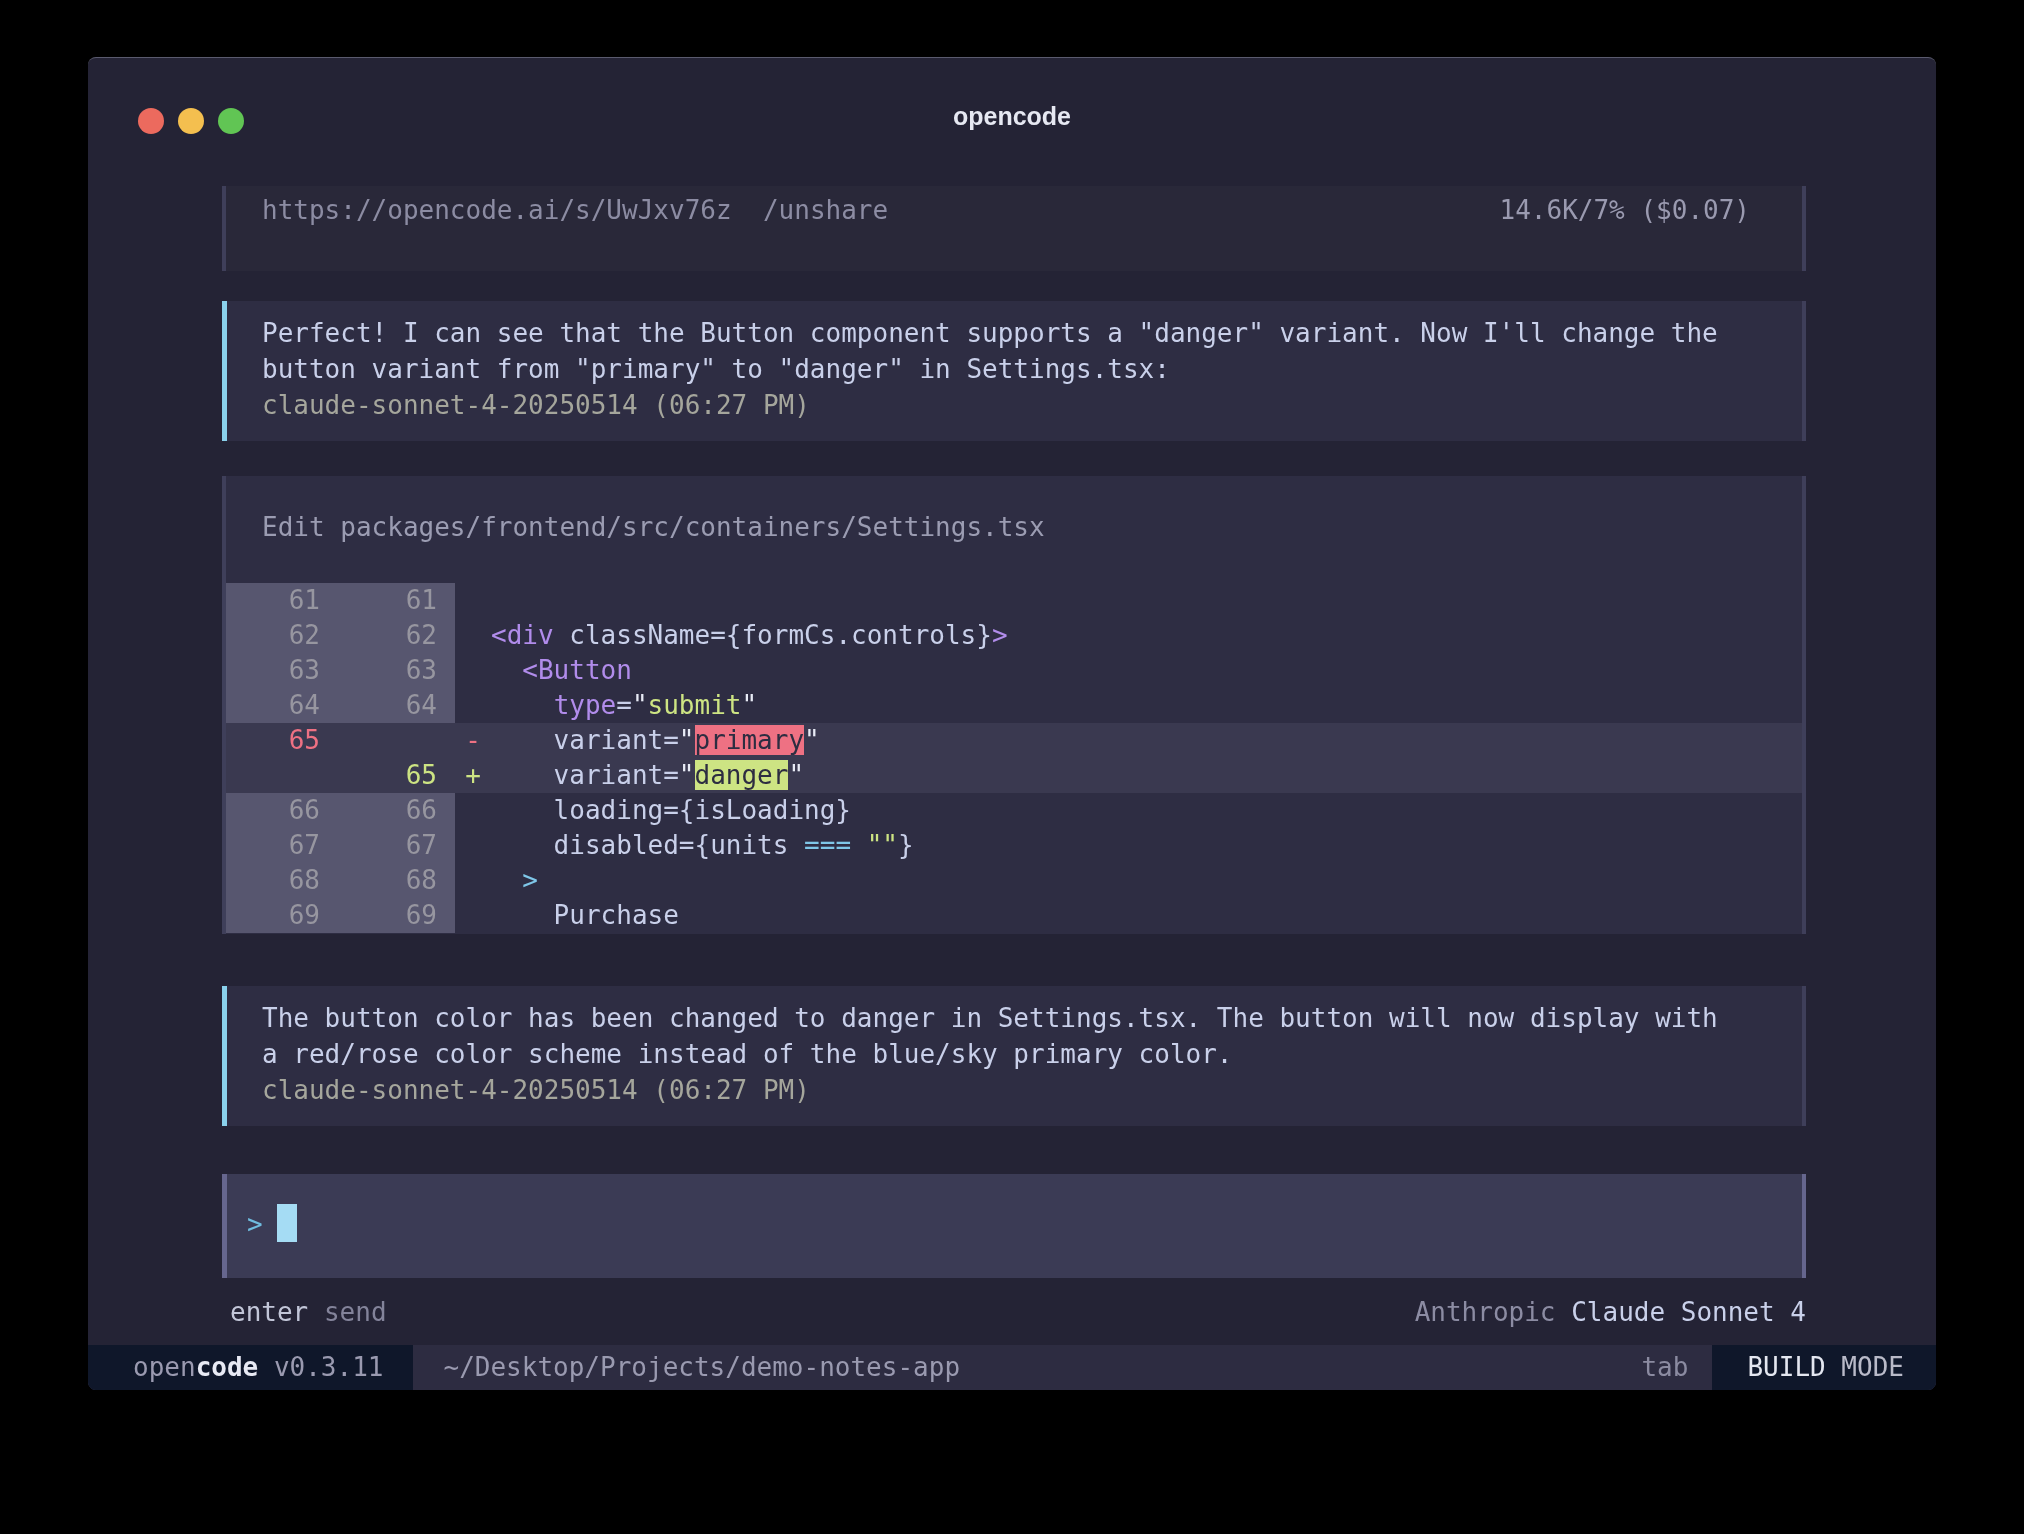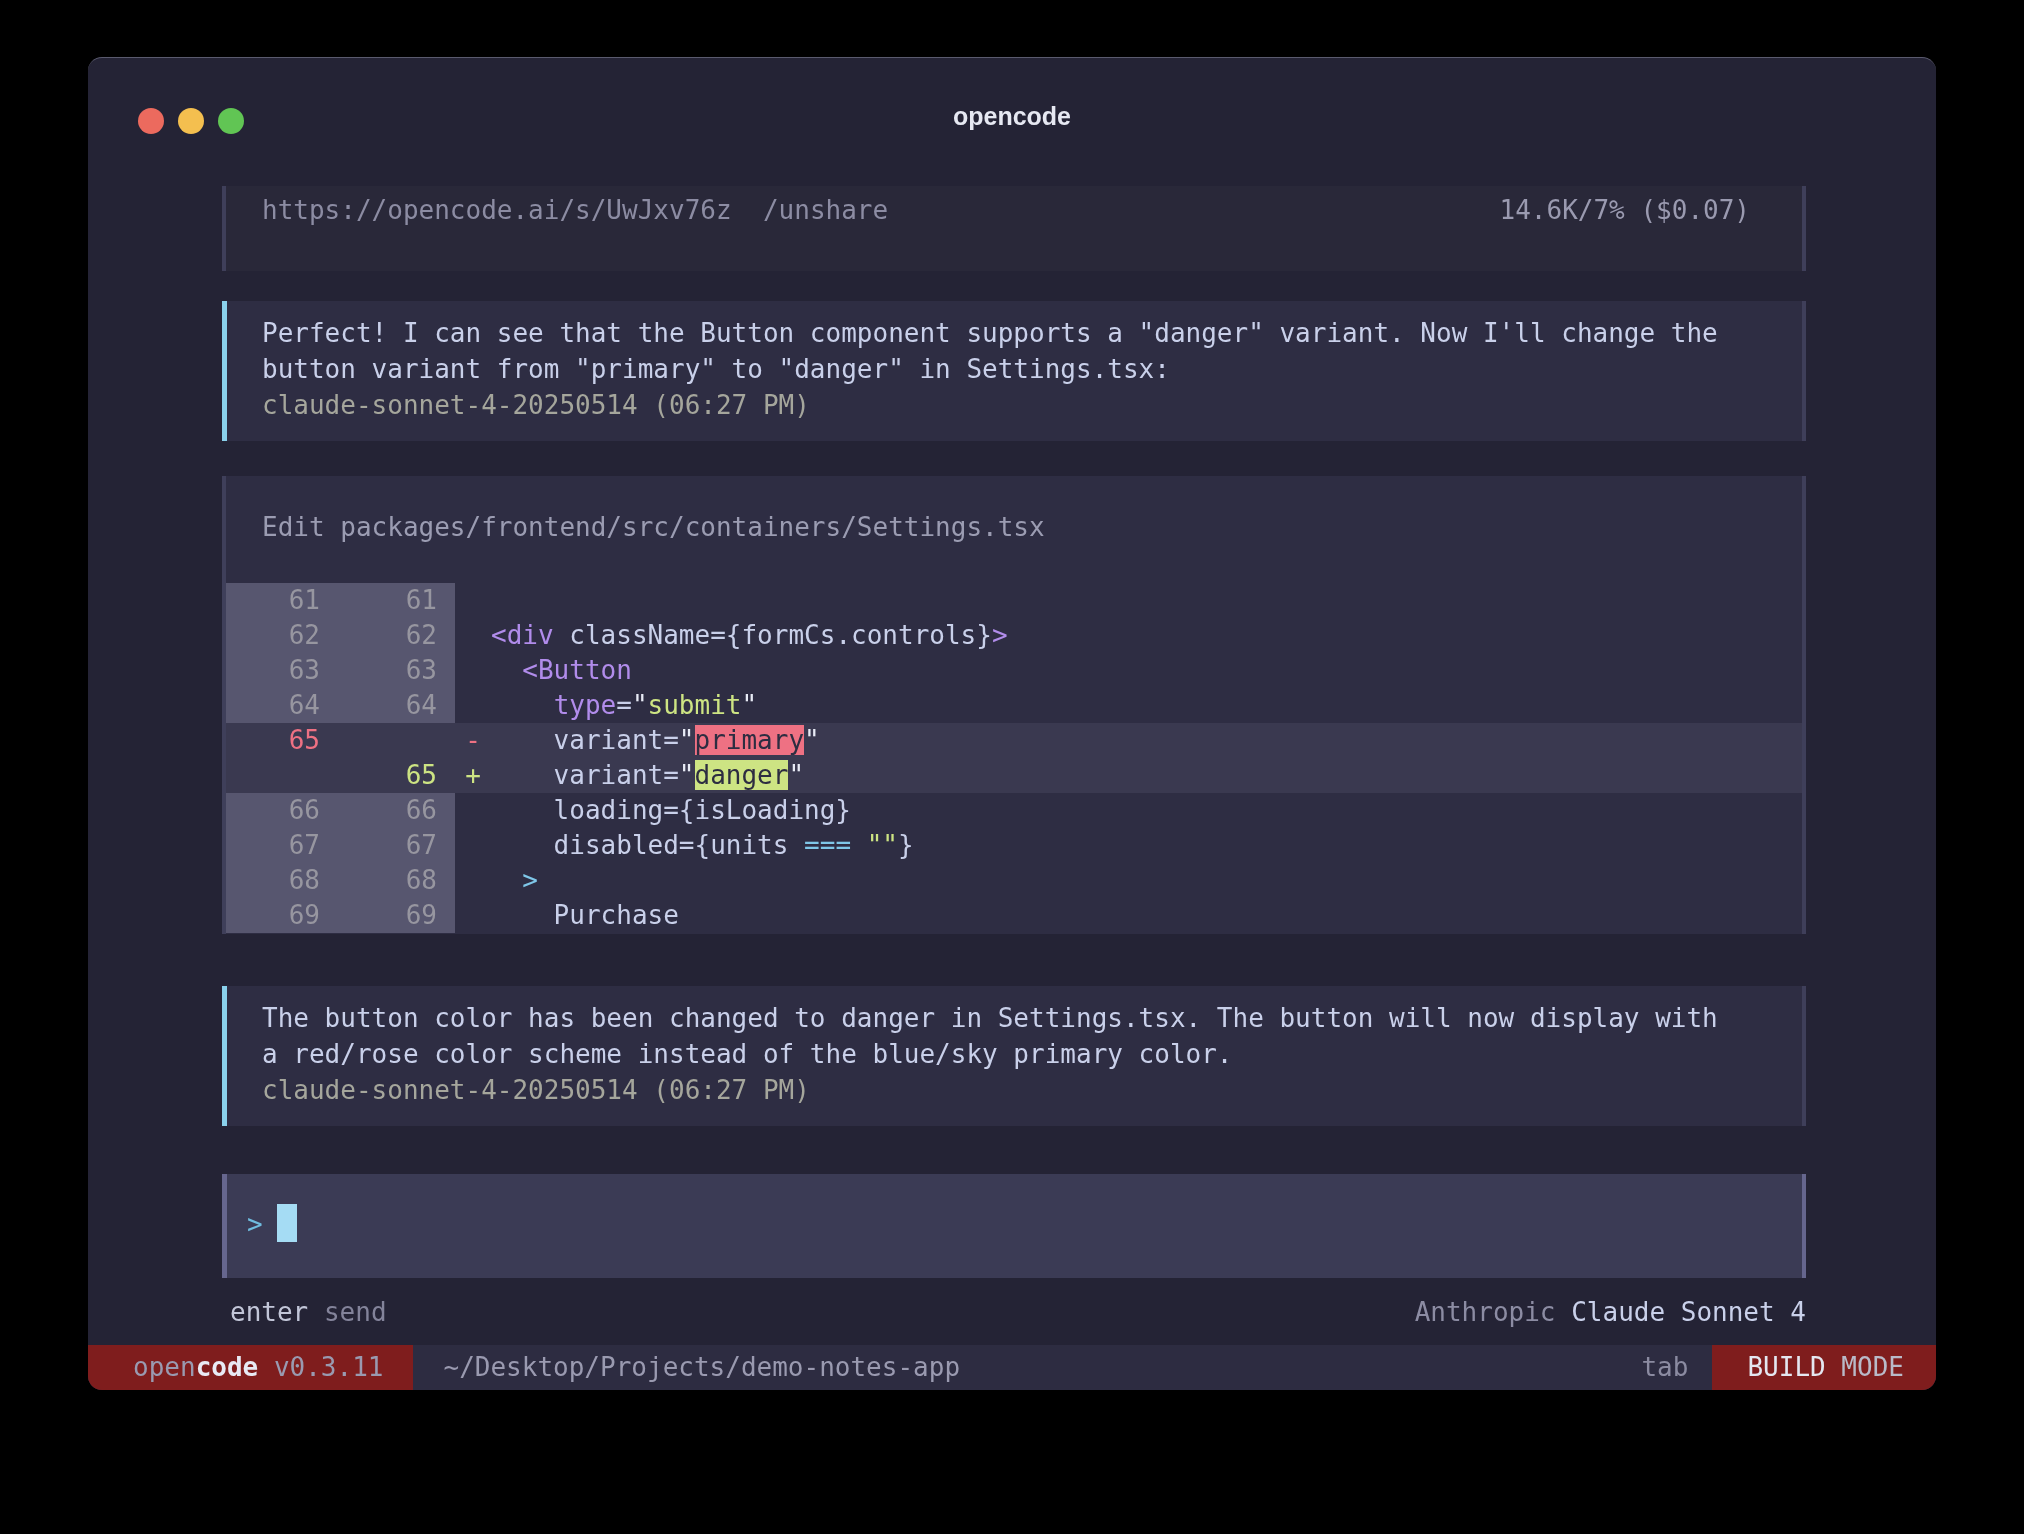--- a/index.html
+++ b/index.html
@@ -17,21 +17,21 @@
     --border-dim:#3f3f5a;
     --input-bg:#3b3b55;
     --input-border:#66668e;
   }
   *{margin:0;padding:0;box-sizing:border-box;}
   html,body{width:2024px;height:1534px;background:#000;}
   body{position:relative;font-family:"DejaVu Sans Mono",monospace;}
 
   .window{
     position:absolute;left:88px;top:57px;width:1848px;height:1333px;
-    background:var(--win-bg);border-radius:14px;overflow:hidden;
+    background:var(--win-bg);border-radius:8px;overflow:hidden;
     border-top:1px solid #5a5a6e;
     box-shadow:0 30px 90px rgba(0,0,0,.85);
     font-size:26px;line-height:36px;color:var(--text);
   }
 
   
   .titlebar{position:absolute;top:0;left:0;width:100%;height:96px;}
   .lights{position:absolute;left:50px;top:50px;display:flex;gap:14px;}
   .light{width:26px;height:26px;border-radius:50%;display:inline-block;}
   .light.red{background:#ec6a5e;}
@@ -116,21 +116,21 @@
   .hv{color:#83839a;}
   .hr-provider{color:var(--dim);}
   .hr-model{color:var(--text);}
 
   
   .statusbar{
     position:absolute;left:0;bottom:0;width:100%;height:45px;
     background:#2d2c41;display:flex;align-items:stretch;
     line-height:45px;white-space:pre;
   }
-  .chip{background:#7f1d1d;height:45px;}
+  .chip{background:#0f172a;height:45px;}
   .chip-app{padding:0 30px 0 45px;}
   .sb-open{color:#9a9ab0;}
   .sb-code{color:#e8eaf4;font-weight:bold;}
   .sb-version{color:#9a9ab0;}
   .sb-cwd{color:#9a9ab0;margin-left:30px;}
   .sb-spacer{flex:1;}
   .sb-tab{color:#8b8ba1;margin-right:24px;}
   .chip-mode{padding:0 32px 0 35px;}
   .sb-mode-b{color:#e4e7f0;font-weight:normal;}
   .sb-mode-r{color:#b9bac8;}

